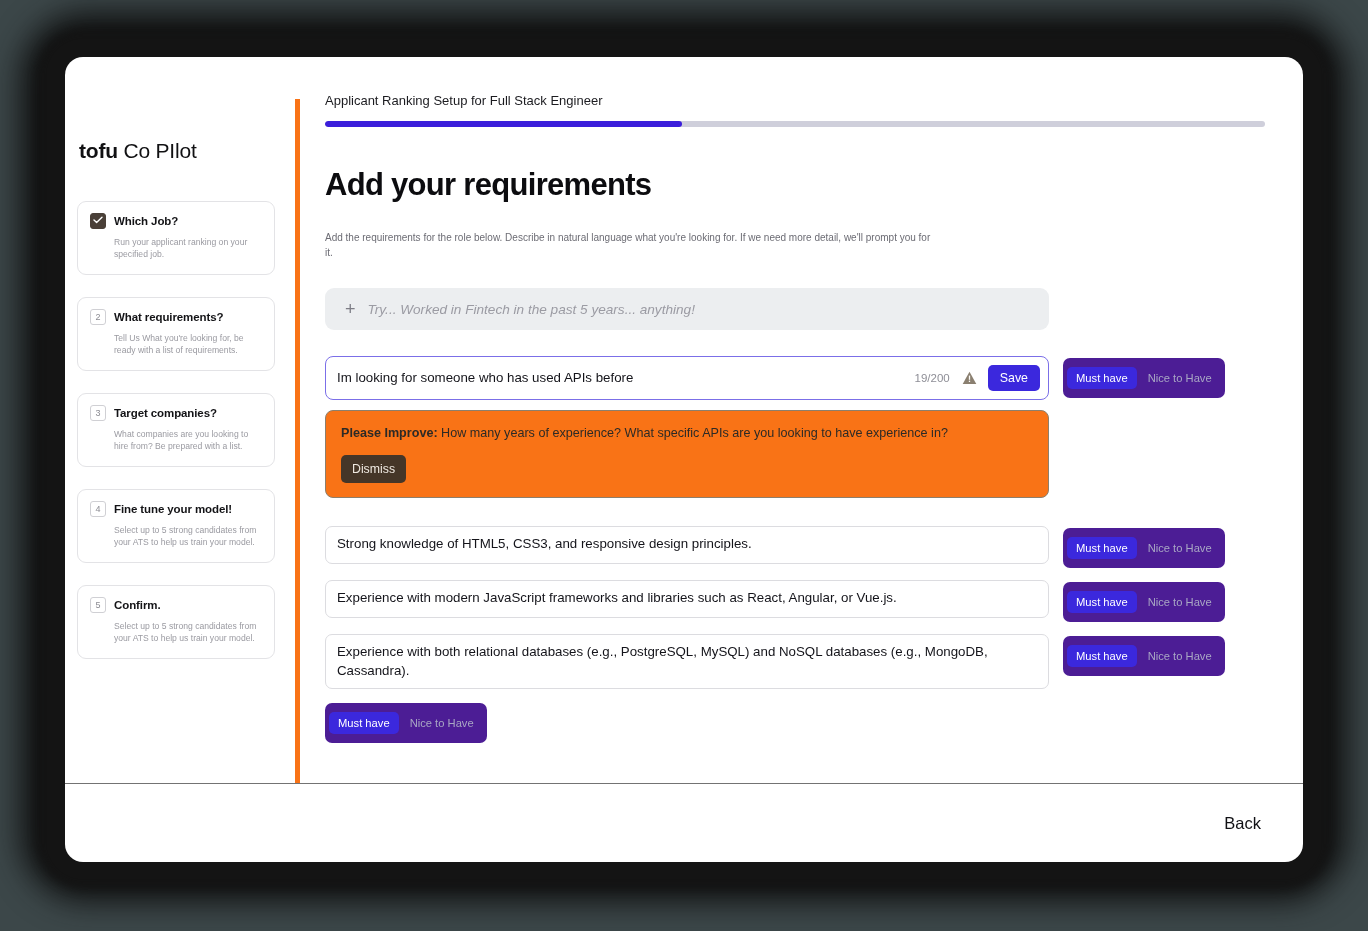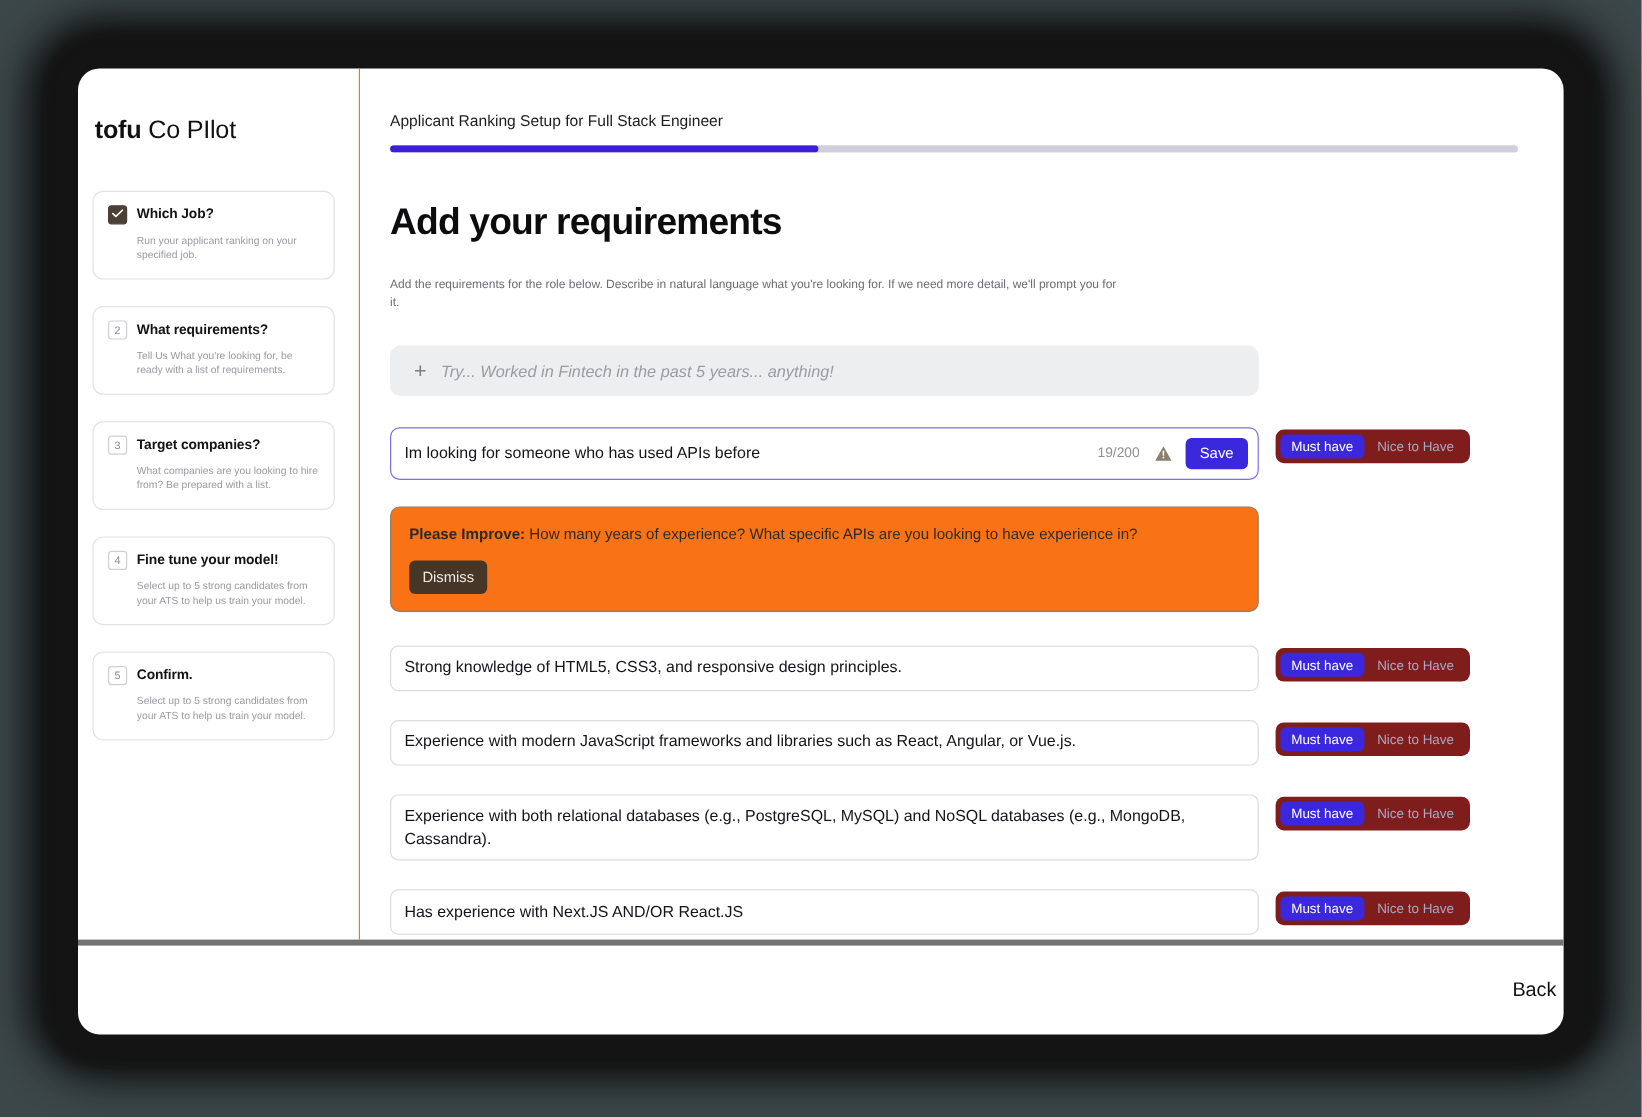--- a/index.html
+++ b/index.html
@@ -55,22 +55,23 @@
   #card-body {
     display: flex;
     flex: 1 1 auto;
     min-height: 0;
   }
 
   
   #sidebar {
     width: 235px;
     flex: 0 0 235px;
-    border-right: 1px solid #f97316;
+    border-right: 5px solid #f97316;
     padding: 40px 20px 0 12px;
+    margin-top: 42px;
   }
 
   #brand {
     font-size: 21px;
     letter-spacing: -0.2px;
     color: #111113;
     margin: 0 0 38px 2px;
     white-space: nowrap;
   }
   #brand .brand-bold { font-weight: 700; }
@@ -183,21 +184,21 @@
     font-size: 13.6px;
     font-style: italic;
     color: #9b9ba3;
   }
 
   
   .req-row {
     display: flex;
     align-items: flex-start;
     gap: 14px;
-    margin-bottom: 24px;
+    margin-bottom: 12px;
   }
   .req-input {
     width: 724px;
     flex: 0 0 724px;
     min-height: 38px;
     border: 1px solid #dcdce0;
     border-radius: 7px;
     background: #fff;
     display: flex;
     align-items: center;
@@ -227,26 +228,27 @@
     font-size: 12.4px;
     border: none;
     border-radius: 5px;
     padding: 6px 12px;
     cursor: pointer;
     font-family: inherit;
   }
 
   
   .toggle {
-    background: #7f1d1d;
+    background: #4c1d95;
     border-radius: 7px;
     padding: 4px;
     display: flex;
+    align-items: center;
     gap: 2px;
-    height: 28px;
+    height: 40px;
     flex: 0 0 auto;
     margin-top: 2px;
   }
   .toggle-opt {
     font-size: 11.2px;
     padding: 5px 9px;
     border-radius: 5px;
     color: #a9a7c4;
     cursor: pointer;
     white-space: nowrap;
@@ -281,24 +283,25 @@
     font-size: 12.3px;
     padding: 7px 11px;
     cursor: pointer;
     font-family: inherit;
   }
 
   
   #card-footer {
     height: 79px;
     flex: 0 0 79px;
-    border-top: 5px solid #737373;
+    border-top: 1px solid #737373;
     display: flex;
     align-items: center;
     justify-content: flex-end;
+    padding-right: 36px;
     gap: 18px;
   }
   #back-btn {
     background: none;
     border: none;
     font-size: 16.5px;
     color: #111115;
     cursor: pointer;
     font-family: inherit;
     padding: 6px 6px;
@@ -445,23 +448,20 @@
         <div class="req-input">
           <span class="req-text">Experience with both relational databases (e.g., PostgreSQL, MySQL) and NoSQL databases (e.g., MongoDB, Cassandra).</span>
         </div>
         <div class="toggle">
           <span class="toggle-opt selected">Must have</span>
           <span class="toggle-opt">Nice to Have</span>
         </div>
       </div>
 
       <div class="req-row">
-        <div class="req-input">
-          <span class="req-text">Has experience with Next.JS AND/OR React.JS</span>
-        </div>
         <div class="toggle">
           <span class="toggle-opt selected">Must have</span>
           <span class="toggle-opt">Nice to Have</span>
         </div>
       </div>
 
     </section>
   </div>
 
   <div id="card-footer">

